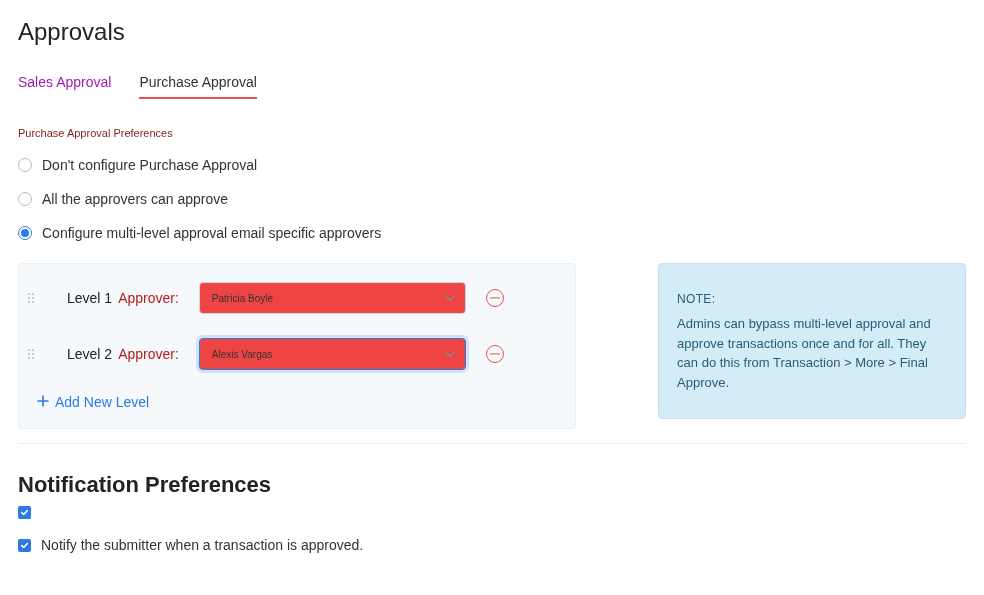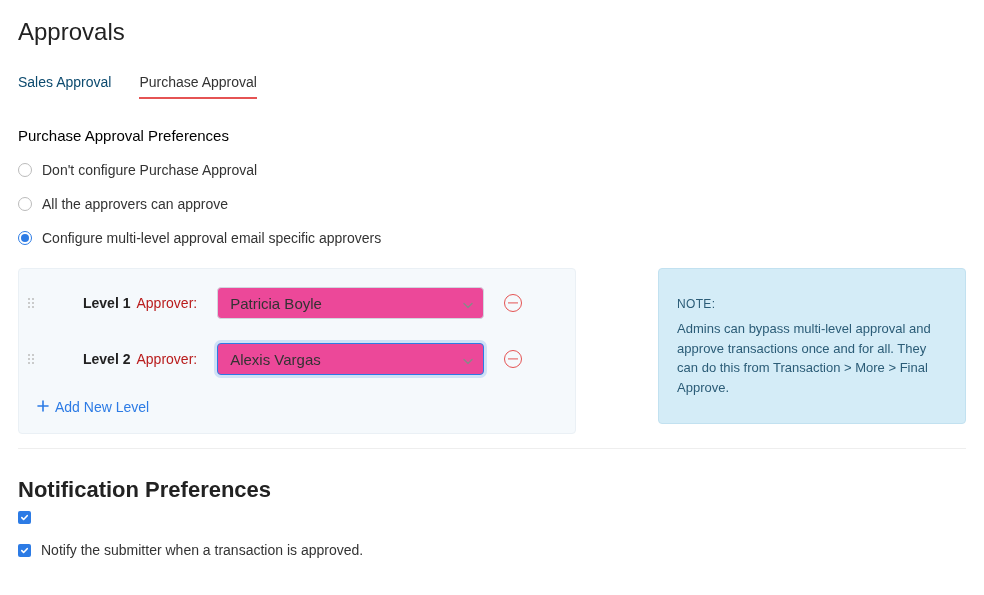--- a/index.html
+++ b/index.html
@@ -23,34 +23,34 @@
     border-bottom: 1px solid #fff;
     margin-bottom: 28px;
   }
   .tab {
     padding: 8px 0;
     cursor: pointer;
     font-size: 14px;
     color: #333;
     position: relative;
   }
-  .tab.inactive { color: #0c4a6e; }
+  .tab.inactive { color: #a21caf; }
   .tab.active {
     color: #333;
   }
   .tab.active::after {
     content: "";
     position: absolute;
     left: 0; right: 0; bottom: -1px;
     height: 2px;
     background: #E55353;
   }
   .section-label {
-    font-size: 15px;
-    color: #000000;
+    font-size: 11px;
+    color: #7f1d1d;
     margin-bottom: 18px;
   }
   .radio-group {
     display: flex;
     flex-direction: column;
     gap: 18px;
     margin-bottom: 22px;
   }
   .radio-row {
     display: flex;
@@ -105,34 +105,34 @@
     display: flex;
     flex-direction: column;
     gap: 2px;
     align-items: center;
     justify-content: center;
     margin-right: 30px;
     cursor: grab;
   }
   .drag-dot-row { display: flex; gap: 2px; }
   .drag-dot { width: 2px; height: 2px; background: #bbb; border-radius: 50%; }
-  .level-label-strong { font-weight: 700; color: #222; margin-right: 6px; margin-left: 16px; }
+  .level-label-strong { font-weight: 400; color: #222; margin-right: 6px; }
   .level-label { color: #b91c1c; margin-right: 20px; white-space: nowrap; }
   .select {
     position: relative;
     width: 267px;
     height: 32px;
-    background: #ec4899;
+    background: #ef4444;
     border: 1px solid #D0D7DE;
     border-radius: 4px;
     display: flex;
     align-items: center;
     padding: 0 30px 0 12px;
     cursor: pointer;
-    font-size: 15px;
+    font-size: 10px;
     color: #333;
   }
   .select.focused {
     border-color: #2C7BE5;
     box-shadow: 0 0 0 3px rgba(44,123,229,0.18);
   }
   .select .chev {
     position: absolute;
     right: 10px;
     top: 50%;

